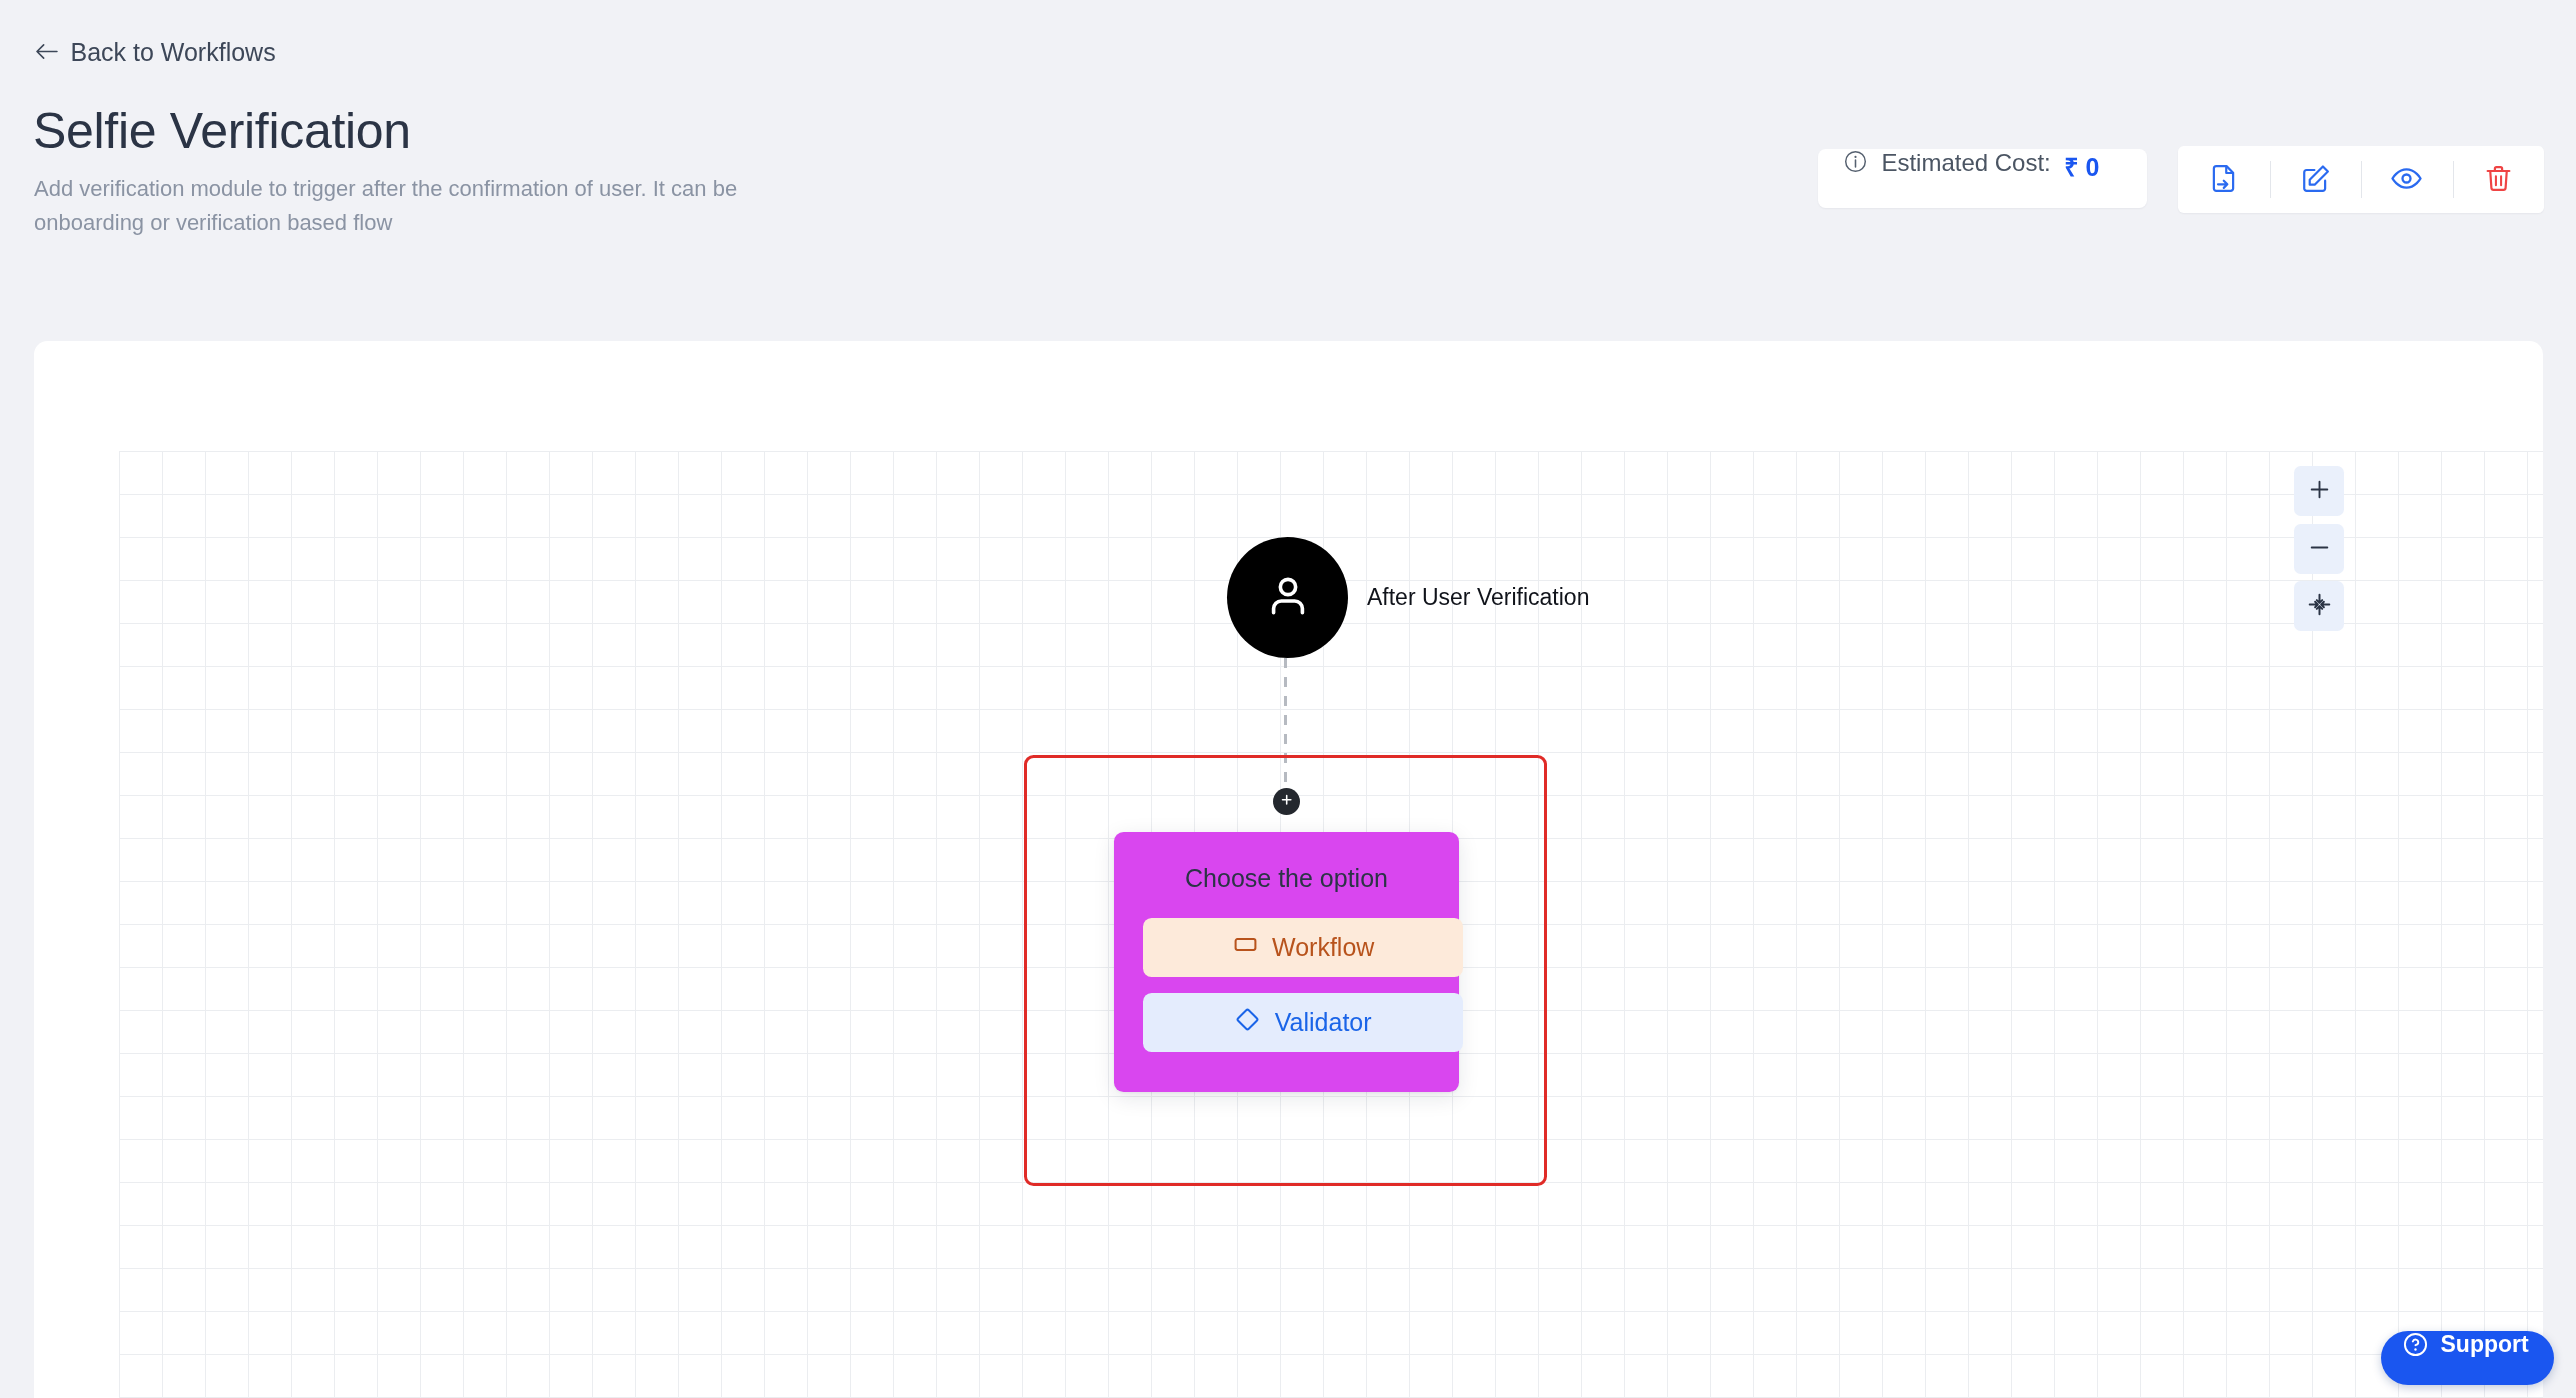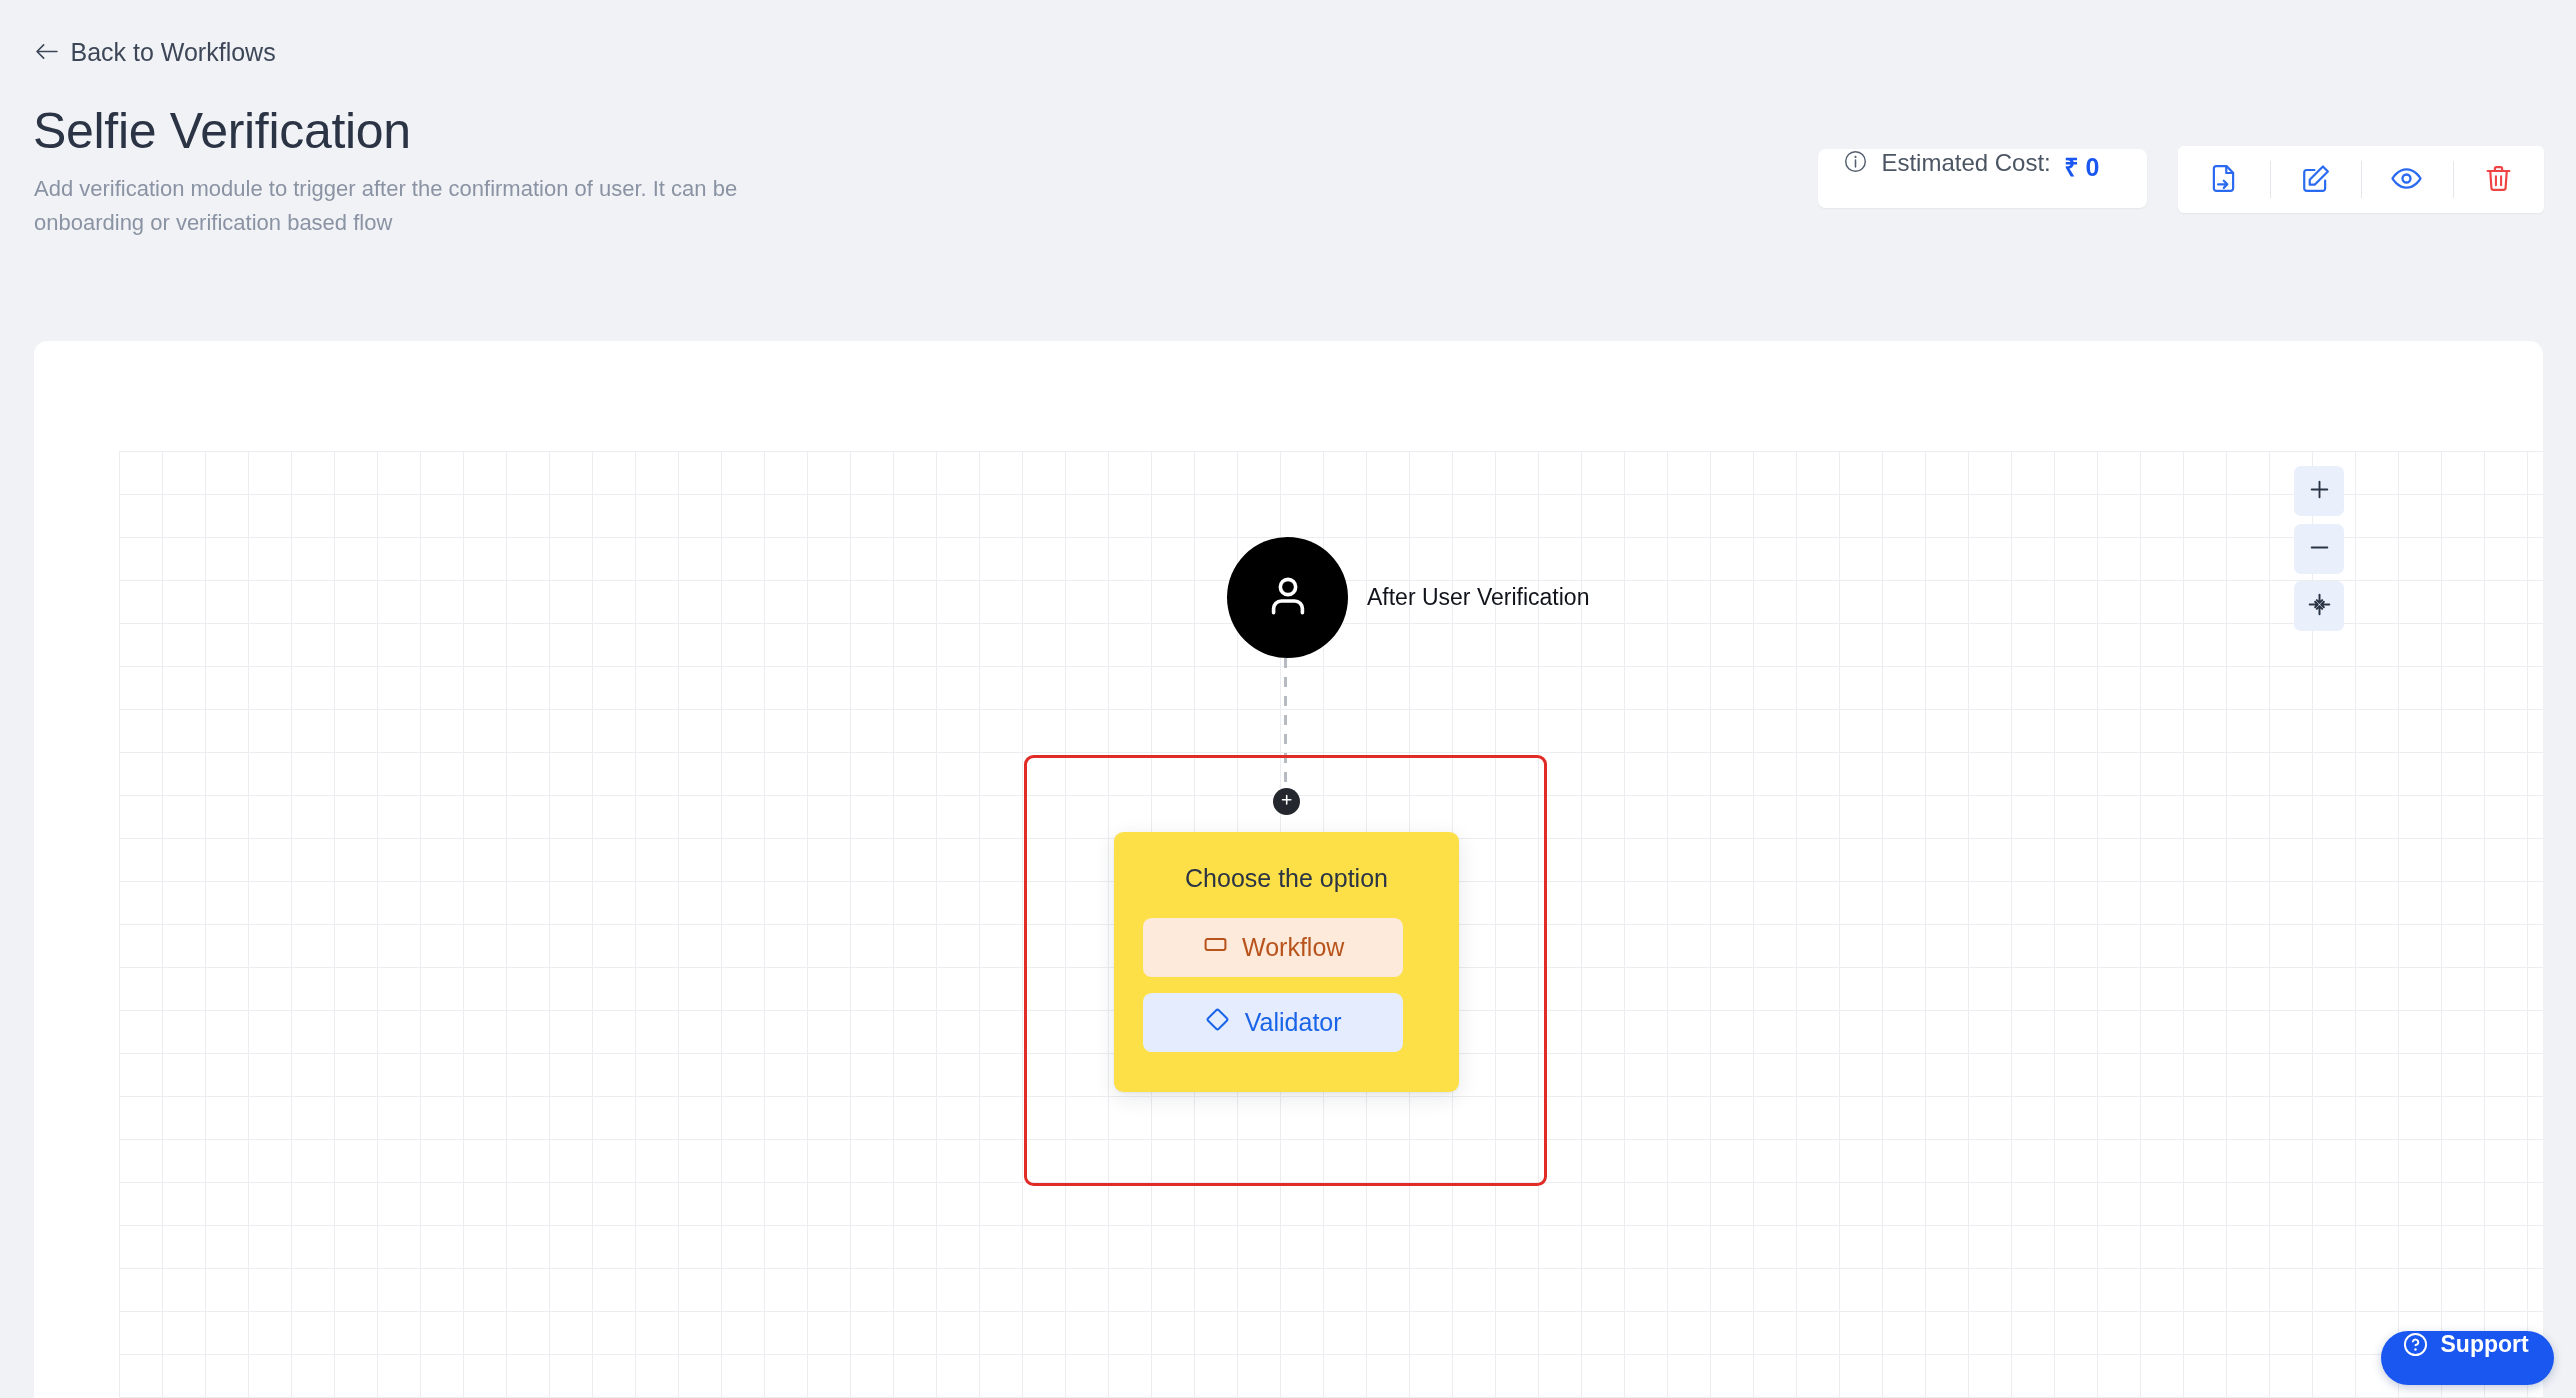--- a/index.html
+++ b/index.html
@@ -234,38 +234,38 @@
     pointer-events: none;
   }
 
   
   .option-popup {
     position: absolute;
     left: 1114px;
     top: 832px;
     width: 345px;
     height: 260px;
-    background: #fde047;
+    background: #d946ef;
     border-radius: 9.6px;
     box-shadow: 0 5.7px 21px rgba(22,30,46,0.10), 0 1px 2.9px rgba(22,30,46,0.06);
     z-index: 18;
     padding: 32px 29px 29px 29px;
   }
   .popup-title {
     text-align: center;
     font-size: 25px;
     color: #2b3445;
     margin-bottom: 25px;
   }
   .option-btn {
     display: flex;
     align-items: center;
     justify-content: center;
     gap: 13.4px;
-    width: 260px;
+    width: 320px;
     height: 59px;
     border-radius: 8.6px;
     border: none;
     cursor: pointer;
     font-size: 25px;
     font-family: "Liberation Sans", sans-serif;
     margin-bottom: 16.3px;
   }
   .option-btn.workflow {
     background: #fdeada;

